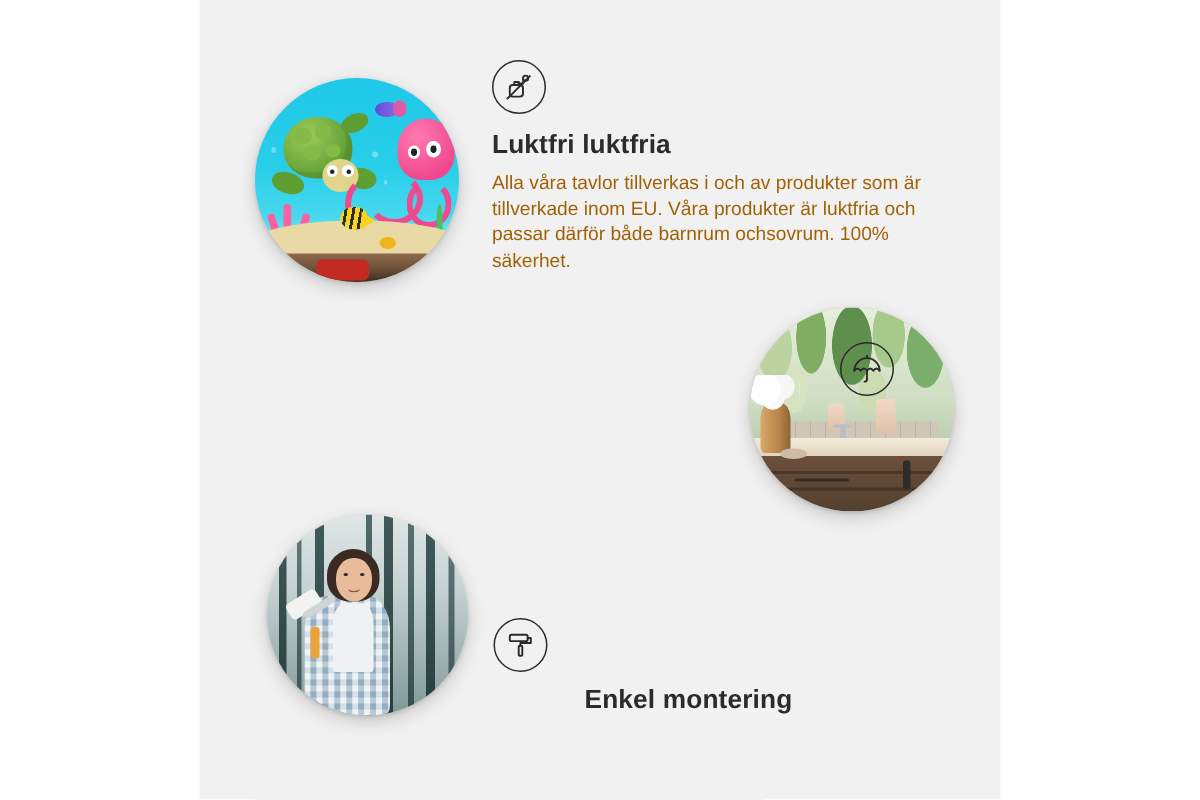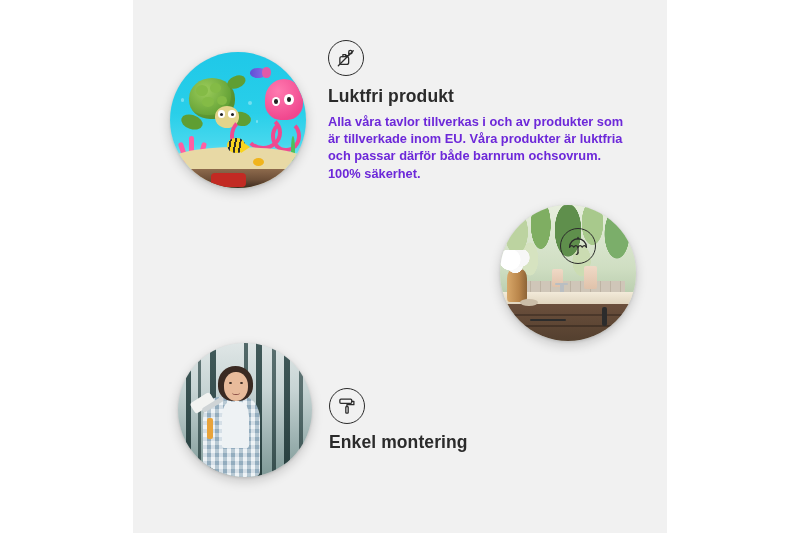--- a/index.html
+++ b/index.html
@@ -202,37 +202,36 @@
   }
   .feature .title {
     font-size: 17.5px;
     font-weight: bold;
     color: #2b2b2b;
     letter-spacing: .1px;
   }
   .feature .desc {
     font-size: 12.8px;
     line-height: 17.2px;
-    color: #6d28d9;
-    font-weight: bold;
+    color: #a16207;
   }
 
   
   #feature-odourless { left: 195px; top: 40px; width: 300px; }
   #feature-odourless .icon-circle { margin-bottom: 10px; }
   #feature-odourless .title { margin-bottom: 6px; }
 
   
   #feature-waterproof { left: 80px; top: 228px; width: 383px; text-align: right; }
   #feature-waterproof .icon-row { display:flex; justify-content:flex-end; }
   #feature-waterproof .title { margin: 6px 0 2px 0; }
   #feature-waterproof .desc { font-size: 12.8px; }
 
   
-  #feature-mounting { left: 196px; top: 388px; width: 260px; }
+  #feature-mounting { left: 196px; top: 412px; width: 260px; text-align: center; }
   #feature-mounting .title { margin: 8px 0 2px 0; }
 </style>
 </head>
 <body>
 
 <div class="page">
   <div class="canvas">
 
     <div class="photo" id="photo-sea">
       <div class="inner">
@@ -328,21 +327,21 @@
     <div class="feature" id="feature-odourless">
       <div class="icon-circle">
         <svg width="22" height="22" viewBox="0 0 24 24" fill="none" stroke="#2b2b2b" stroke-width="1.4" stroke-linecap="round" stroke-linejoin="round">
           <path d="M7.5 10.5h5.2a2.2 2.2 0 0 1 2.2 2.2v4.1a2.2 2.2 0 0 1-2.2 2.2H7.5a2.2 2.2 0 0 1-2.2-2.2v-4.1A2.2 2.2 0 0 1 7.5 10.5z"></path>
           <path d="M8.6 10.5V8.4h3.2v2.1"></path>
           <path d="M11.8 9.4h3.3V6.7"></path>
           <circle cx="16.8" cy="5.6" r="1.9"></circle>
           <line x1="3.6" y1="20.4" x2="19.9" y2="4.1"></line>
         </svg>
       </div>
-      <div class="title">Luktfri produkt</div>
+      <div class="title">Luktfri luktfria</div>
       <div class="desc">Alla våra tavlor tillverkas i och av produkter som är tillverkade inom EU. Våra produkter är luktfria och passar därför både barnrum ochsovrum. 100% säkerhet.</div>
     </div>
 
     <div class="feature" id="feature-waterproof">
       <div class="icon-row">
         <div class="icon-circle">
           <svg width="22" height="22" viewBox="0 0 24 24" fill="none" stroke="#2b2b2b" stroke-width="1.4" stroke-linecap="round" stroke-linejoin="round">
             <path d="M2.8 13.3a9.2 9.2 0 0 1 18.4 0"></path>
             <path d="M2.8 13.3c1.5-2.2 3.1-2.2 4.6 0 1.5-2.2 3.1-2.2 4.6 0 1.5-2.2 3.1-2.2 4.6 0 1.5-2.2 3.1-2.2 4.6 0"></path>
             <line x1="12" y1="13.3" x2="12" y2="19.4"></line>

